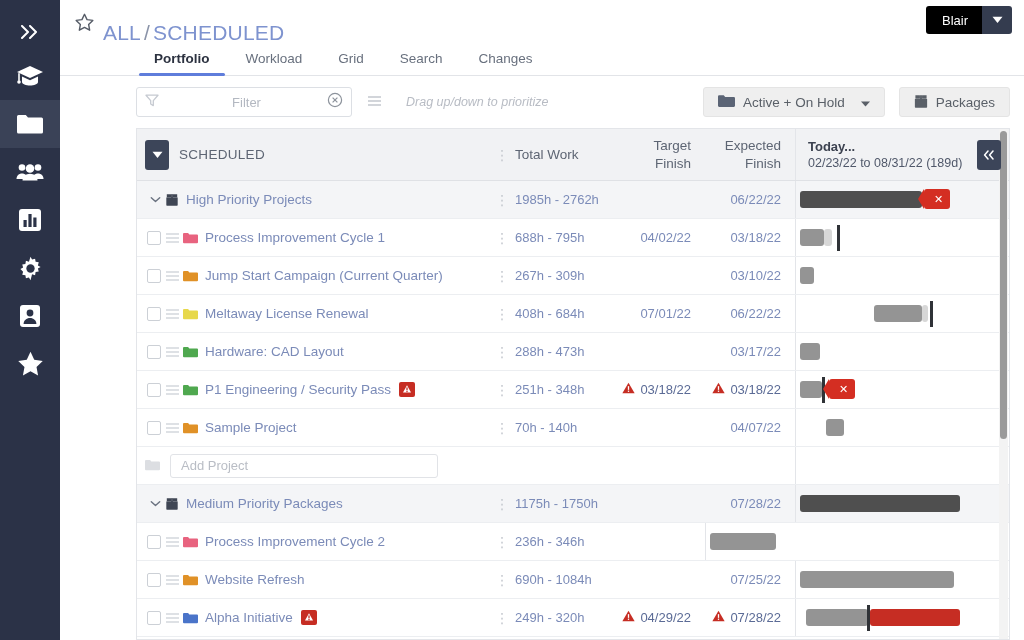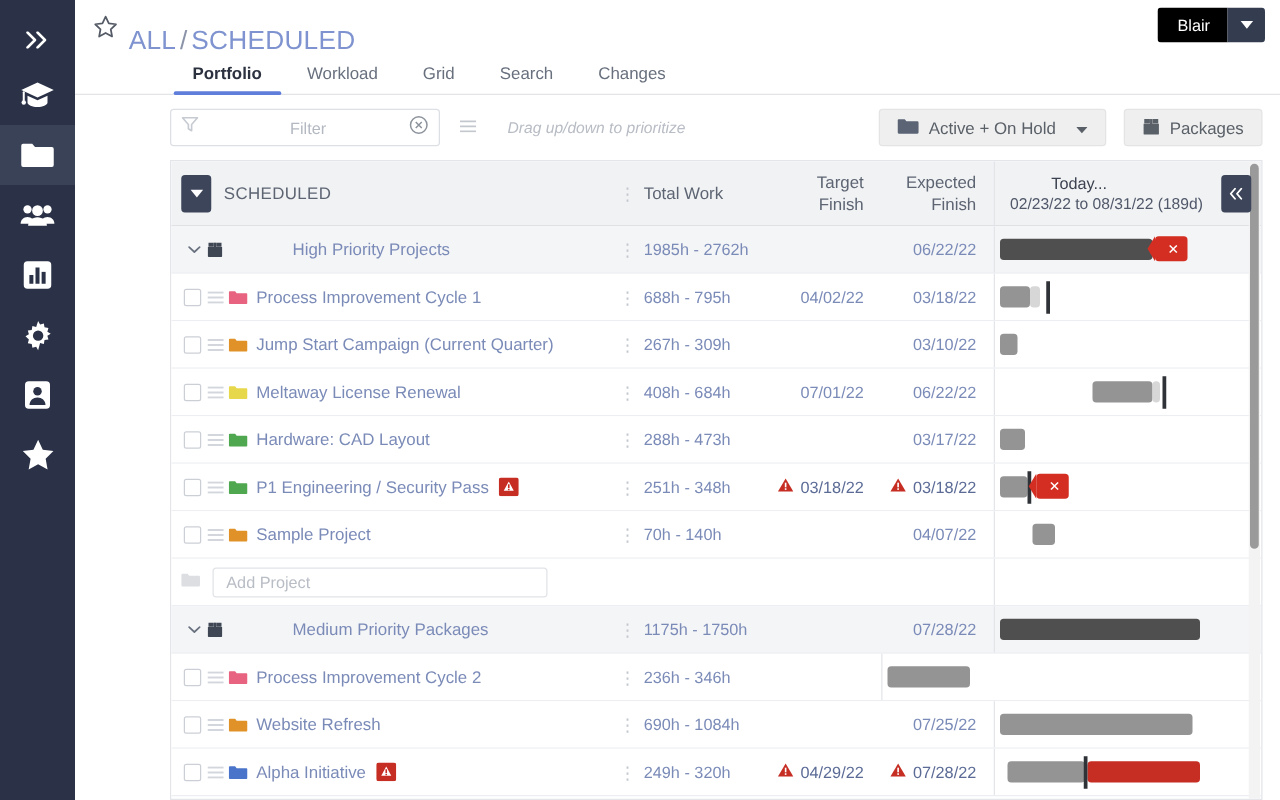--- a/index.html
+++ b/index.html
@@ -131,21 +131,21 @@
   .ghead .c-work, .ghead .c-tgt, .ghead .c-exp { padding-right: 14px; }
   .ghead .c-gantt { padding-left: 12px; display: flex; flex-direction: column; justify-content: center; }
 
   .sched-toggle {
     width: 24px; height: 30px; background: #3c4559;
     border-radius: 3px; display:flex; align-items:center; justify-content:center;
     color: #fff; cursor: pointer; margin-right: 10px;
   }
   .sched-label { color: #5d6573; font-size: 13.5px; letter-spacing: .3px; }
   .hdr2 { color: #5d6573; font-size: 13.5px; text-align: right; line-height: 1.28; }
-  .today-title { color: #3c4250; font-size: 13px; font-weight: normal; margin-left: 33px; }
+  .today-title { color: #3c4250; font-size: 13px; font-weight: bold; }
   .today-range { color: #50586a; font-size: 12.5px; margin-top: 2px; }
   .collapse-pill {
     position: absolute; right: 8px; top: 11px;
     width: 24px; height: 30px; background: #3c4559; border-radius: 3px;
     display: flex; align-items: center; justify-content: center;
     color: #fff; cursor: pointer; z-index: 3;
   }
 
   .gbody { flex: 1; min-height: 0; overflow: hidden; position: relative; }
 
@@ -162,21 +162,21 @@
   .row.group .c-work, .row.group .c-tgt, .row.group .c-exp { color: #7b8bb8; }
 
   .chev { width: 20px; display:flex; align-items:center; justify-content:center; color:#6a7280; cursor:pointer; }
   .cbox {
     width: 14px; height: 14px; border: 1px solid #ccd0d6;
     border-radius: 2px; background:#fff; margin-left: 2px; cursor: pointer;
   }
   .dhandle { width: 22px; display:flex; align-items:center; justify-content:center; cursor: grab; }
   .ficon { margin-right: 7px; display: flex; align-items: center; }
   .pname { font-size: 13.5px; color: #7b8bb8; white-space: nowrap; }
-  .row.group .pname { color: #7b8bb8; margin-left: 48px; }
+  .row.group .pname { color: #7b8bb8; }
   .warn-badge { margin-left: 8px; display: inline-flex; vertical-align: middle; }
   .kebab-dots { color: #c3c7ce; font-size: 14px; letter-spacing: 0; line-height: 1; cursor: pointer; }
 
   .datecell { display: flex; align-items: flex-start; justify-content: flex-end; gap: 5px; }
   .datecell.late { color: #5b6b96; }
 
   
   .addwrap { display: flex; align-items: center; padding-left: 100px; }
   .addbox {
     width: 268px; height: 24px; border: 1px solid #e1e3e7; border-radius: 3px;

